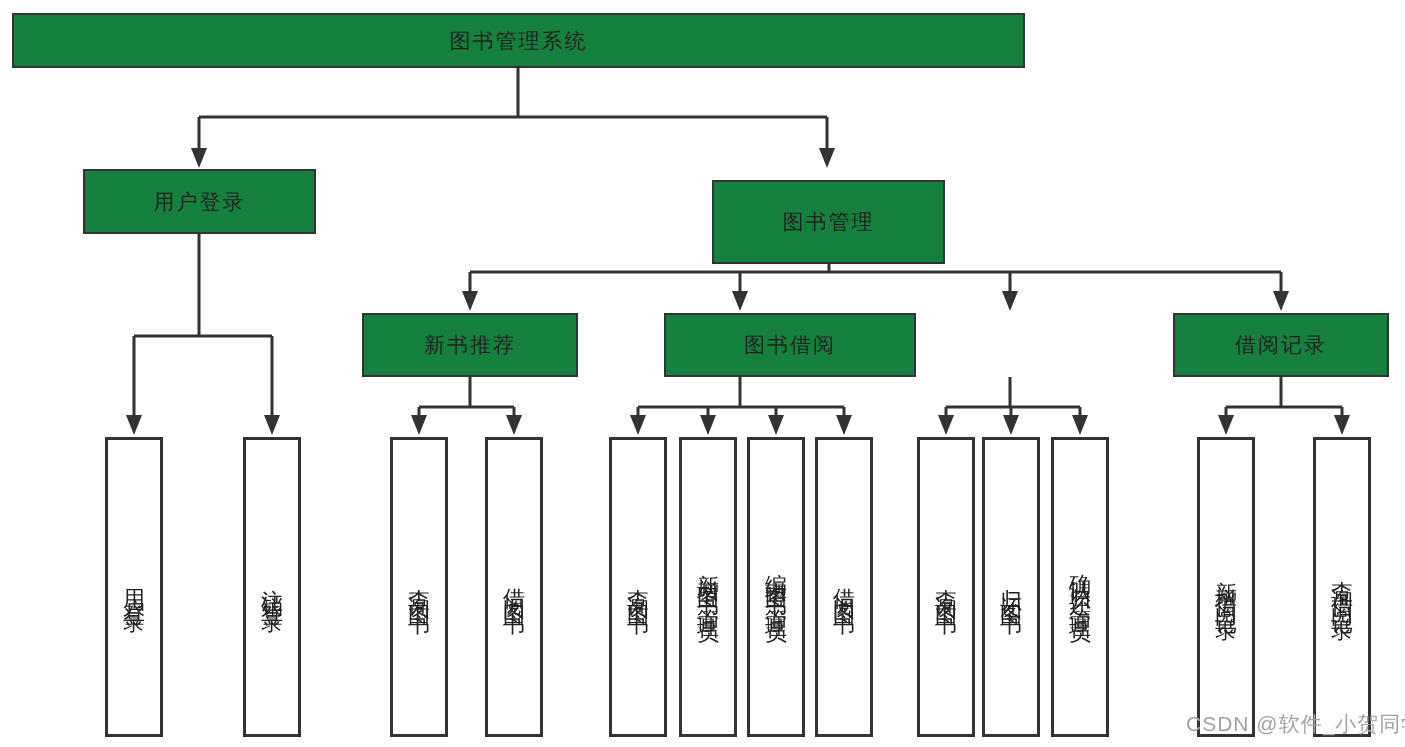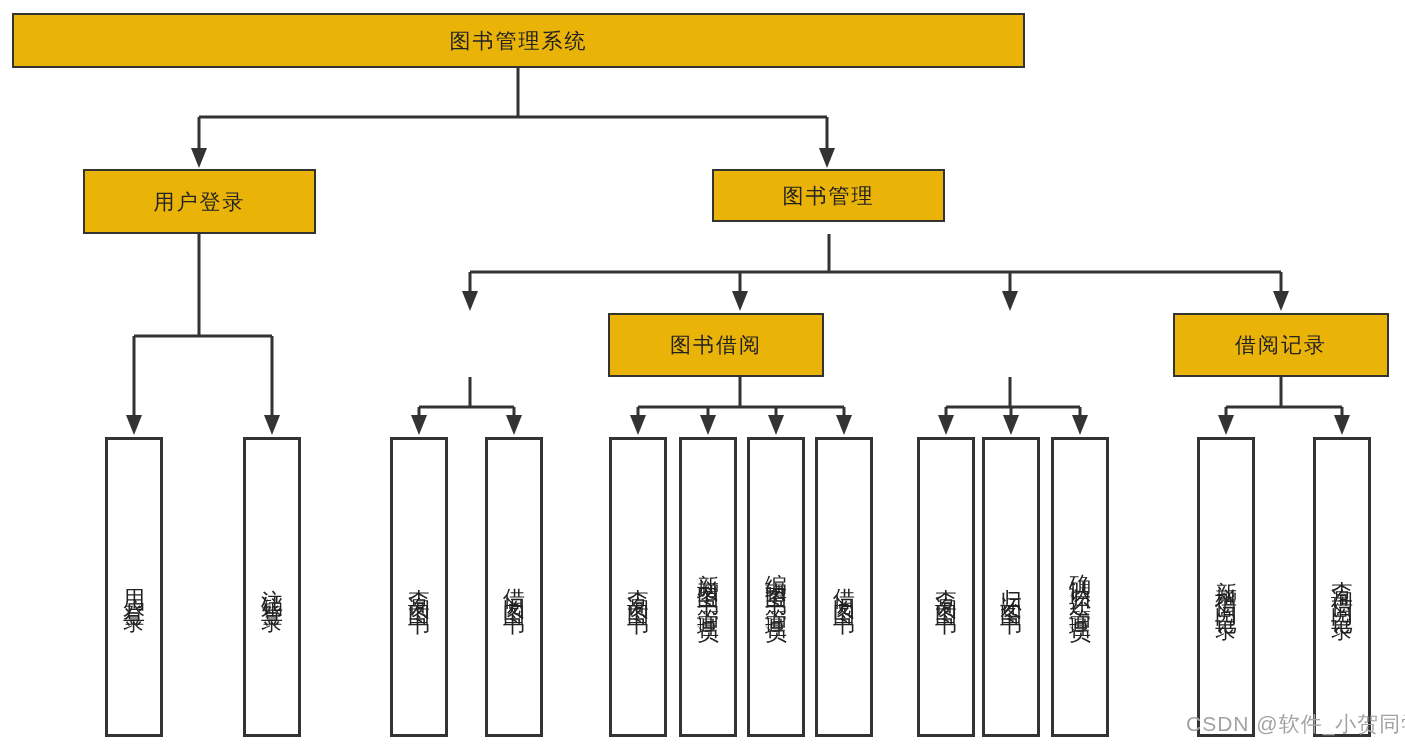--- a/index.html
+++ b/index.html
@@ -14,21 +14,21 @@
     width: 1405px; height: 747px;
     background: #ffffff;
   }
   .connectors {
     position: absolute; left: 0; top: 0;
     width: 1405px; height: 747px;
   }
   .box {
     position: absolute;
     box-sizing: border-box;
-    background: #eab308;
+    background: #15803d;
     border: 2.5px solid #333333;
     color: #222222;
     display: flex;
     align-items: center;
     justify-content: center;
     font-size: 21px;
     letter-spacing: 2px;
     white-space: nowrap;
   }
   .leaf {
@@ -93,23 +93,24 @@
       <polygon points="1003,415 1019,415 1011,435"></polygon>
       <polygon points="1072,415 1088,415 1080,435"></polygon>
       <polygon points="1218,415 1234,415 1226,435"></polygon>
       <polygon points="1334,415 1350,415 1342,435"></polygon>
     </g>
   </svg>
 
   <div class="box" style="left:12px; top:13px; width:1013px; height:55px;">图书管理系统</div>
 
   <div class="box" style="left:83px; top:169px; width:233px; height:65px;">用户登录</div>
-  <div class="box" style="left:712px; top:169px; width:233px; height:53px;">图书管理</div>
+  <div class="box" style="left:712px; top:180px; width:233px; height:84px;">图书管理</div>
 
-  <div class="box" style="left:608px; top:313px; width:216px; height:64px;">图书借阅</div>
+  <div class="box" style="left:362px; top:313px; width:216px; height:64px;">新书推荐</div>
+  <div class="box" style="left:664px; top:313px; width:252px; height:64px;">图书借阅</div>
   <div class="box" style="left:1173px; top:313px; width:216px; height:64px;">借阅记录</div>
 
   <div class="leaf" style="left:105px;">用户登录</div>
   <div class="leaf" style="left:243px;">注销登录</div>
 
   <div class="leaf" style="left:390px;">查询图书</div>
   <div class="leaf" style="left:485px;">借阅图书</div>
 
   <div class="leaf" style="left:609px;">查询图书</div>
   <div class="leaf long" style="left:679px;">新增图书（管理员）</div>

